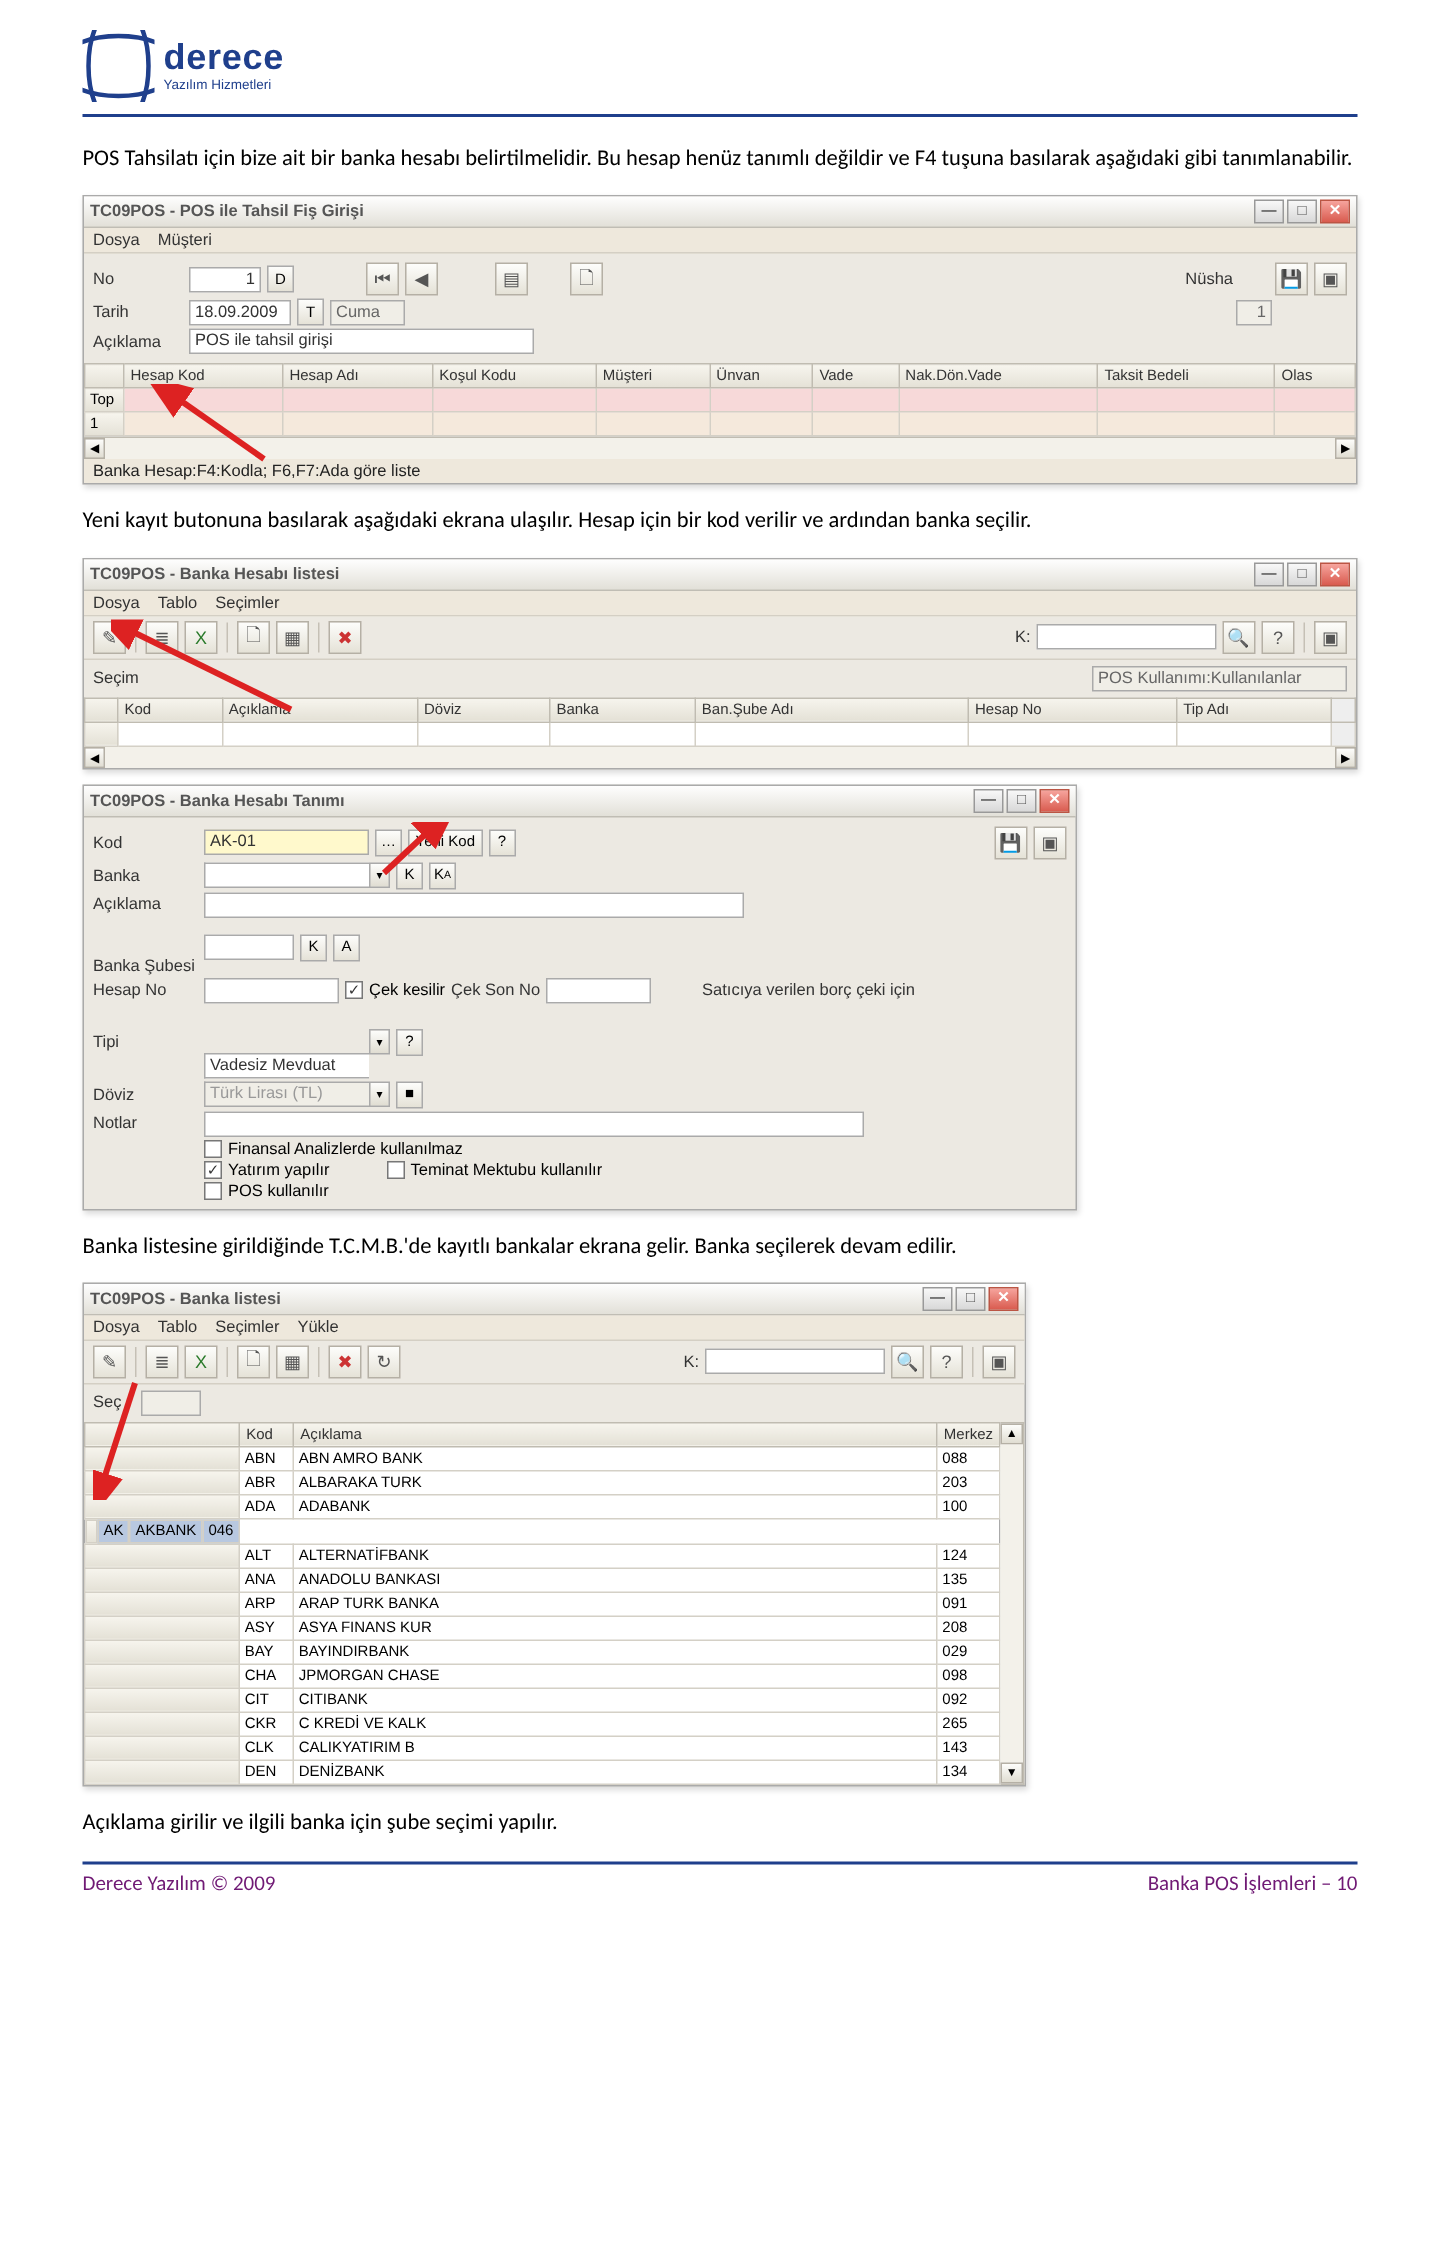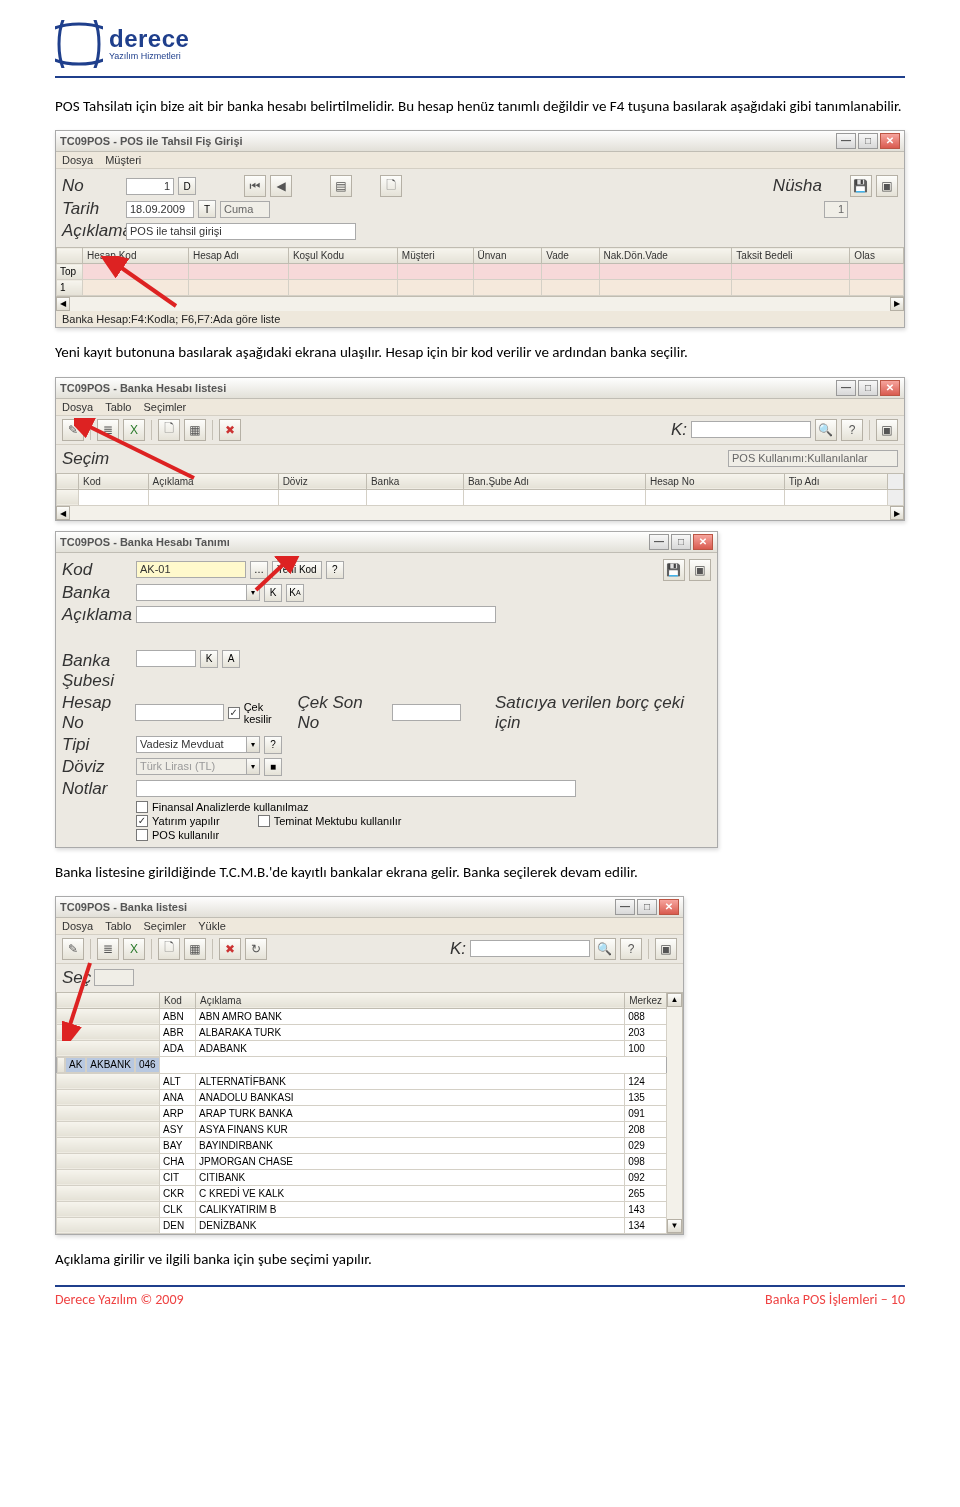--- a/index.html
+++ b/index.html
@@ -81,21 +81,21 @@
   }
   .tb-btn {
     width: 22px; height: 22px;
     border: 1px solid #b5b0a5;
     background: linear-gradient(#fdfdfb,#e5e2d7);
     display: flex; align-items: center; justify-content: center;
     font-size: 12px; color: #555;
   }
   .tb-sep { width: 1px; height: 20px; background: #c5c0b5; margin: 0 2px; }
   .tb-flex { flex: 1; }
-  .lbl { font-size: 17px; color: #333; font-style: italic; }
+  .lbl { font-size: 11px; color: #333; }
   .field {
     background: #fff;
     border: 1px solid #aaa;
     height: 17px;
     padding: 1px 3px;
     font-size: 11px;
     color: #333;
   }
   .field.ro { background: #f0eee7; color: #666; }
   .small-btn {
@@ -156,21 +156,21 @@
   }
   
   .chk { display:inline-flex; align-items:center; gap:4px; font-size:11px; }
   .chk .box { width:12px; height:12px; border:1px solid #777; background:#fff; display:flex; align-items:center; justify-content:center; font-size:10px; color:#333; }
   
   .sel { display:inline-flex; align-items:center; }
   .sel .field { border-right:none; }
   .sel .drop { width:14px; height:17px; border:1px solid #aaa; background:linear-gradient(#fdfdfb,#e0ddd2); display:flex; align-items:center; justify-content:center; font-size:8px; }
   
   .footer-rule { border:none; border-top:2px solid #1f3f8c; margin: 16px 0 4px 0; }
-  .footer-row { display:flex; justify-content:space-between; font-family:Calibri,Arial,sans-serif; font-size:14px; color:#ef4444; }
+  .footer-row { display:flex; justify-content:space-between; font-family:Calibri,Arial,sans-serif; font-size:14px; color:#701a75; }
   .rel { position:relative; }
 </style>
 </head>
 <body>
 
 <div class="page">
 
   <div class="logo">
     <div class="logo-icon">
       <svg viewBox="0 0 48 48">
@@ -409,21 +409,21 @@
             <span class="box">✓</span>
             <span>Çek kesilir</span>
           </span>
         <span class="lbl">Çek Son No</span>
         <span class="field" style="width:70px;"></span>
         <span class="lbl" style="margin-left:30px;">Satıcıya verilen borç çeki için</span>
       </div>
       <div class="row">
         <span class="lbl" style="width:70px;">Tipi</span>
         <span class="sel">
-            <span class="field" style="width:110px;">Vadesiz Mevduat</span>
+            <span class="field" style="width:110px;margin-top:31px;">Vadesiz Mevduat</span>
             <span class="drop">▾</span>
           </span>
         <span class="small-btn">?</span>
       </div>
       <div class="row">
         <span class="lbl" style="width:70px;">Döviz</span>
         <span class="sel">
             <span class="field ro" style="width:110px;color:#999;">Türk Lirası (TL)</span>
             <span class="drop">▾</span>
           </span>

